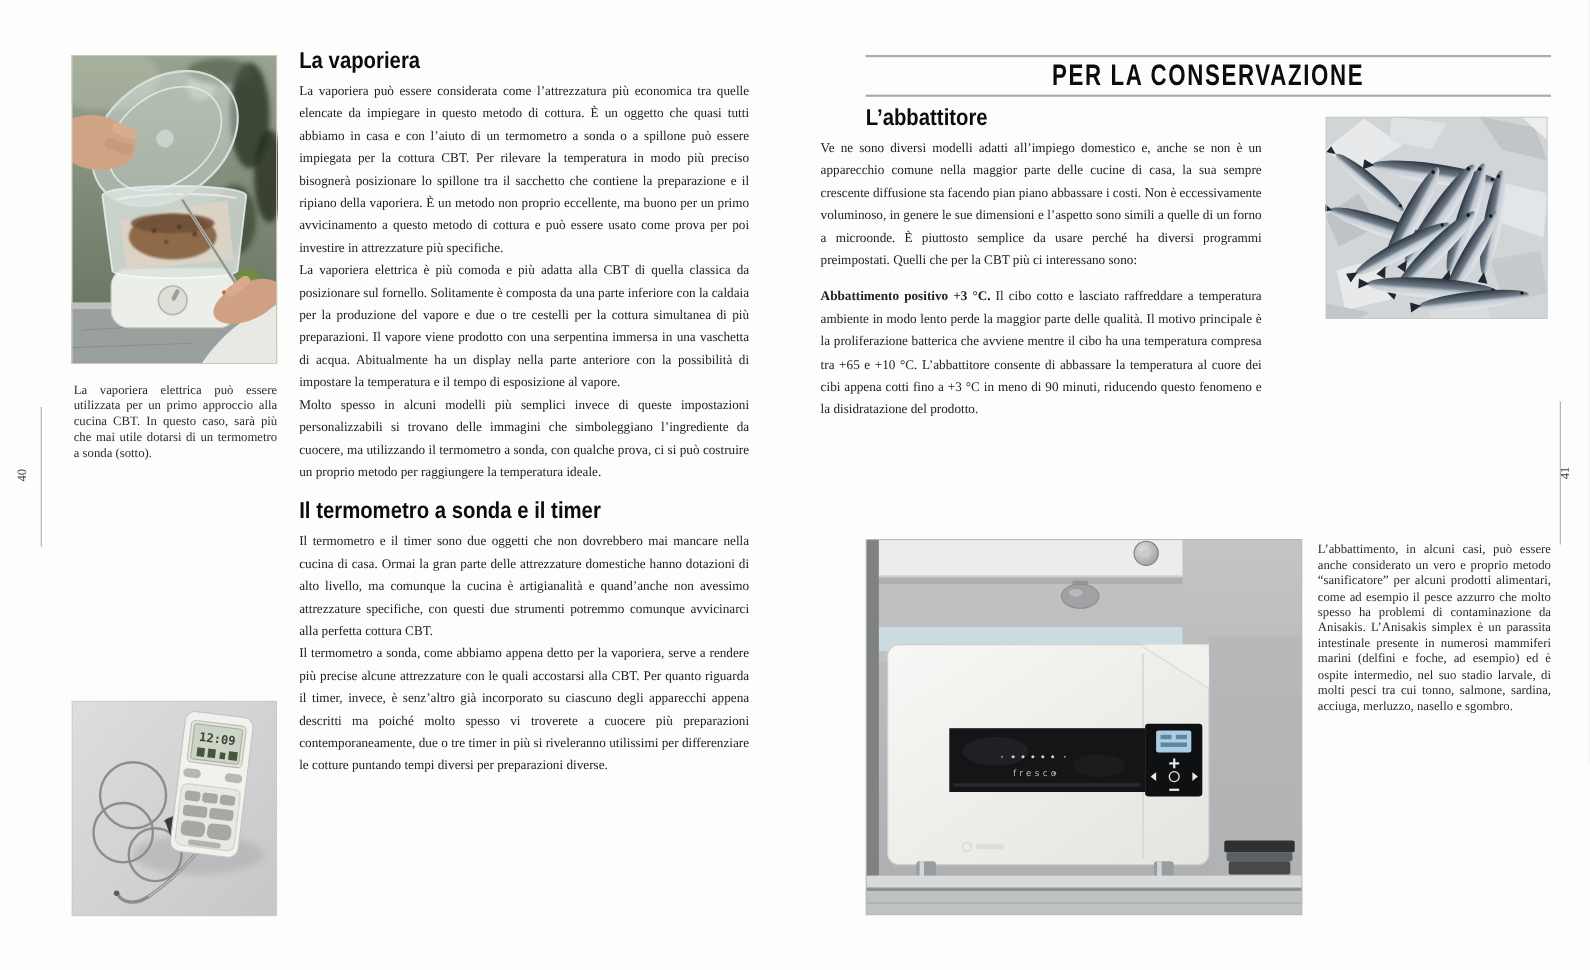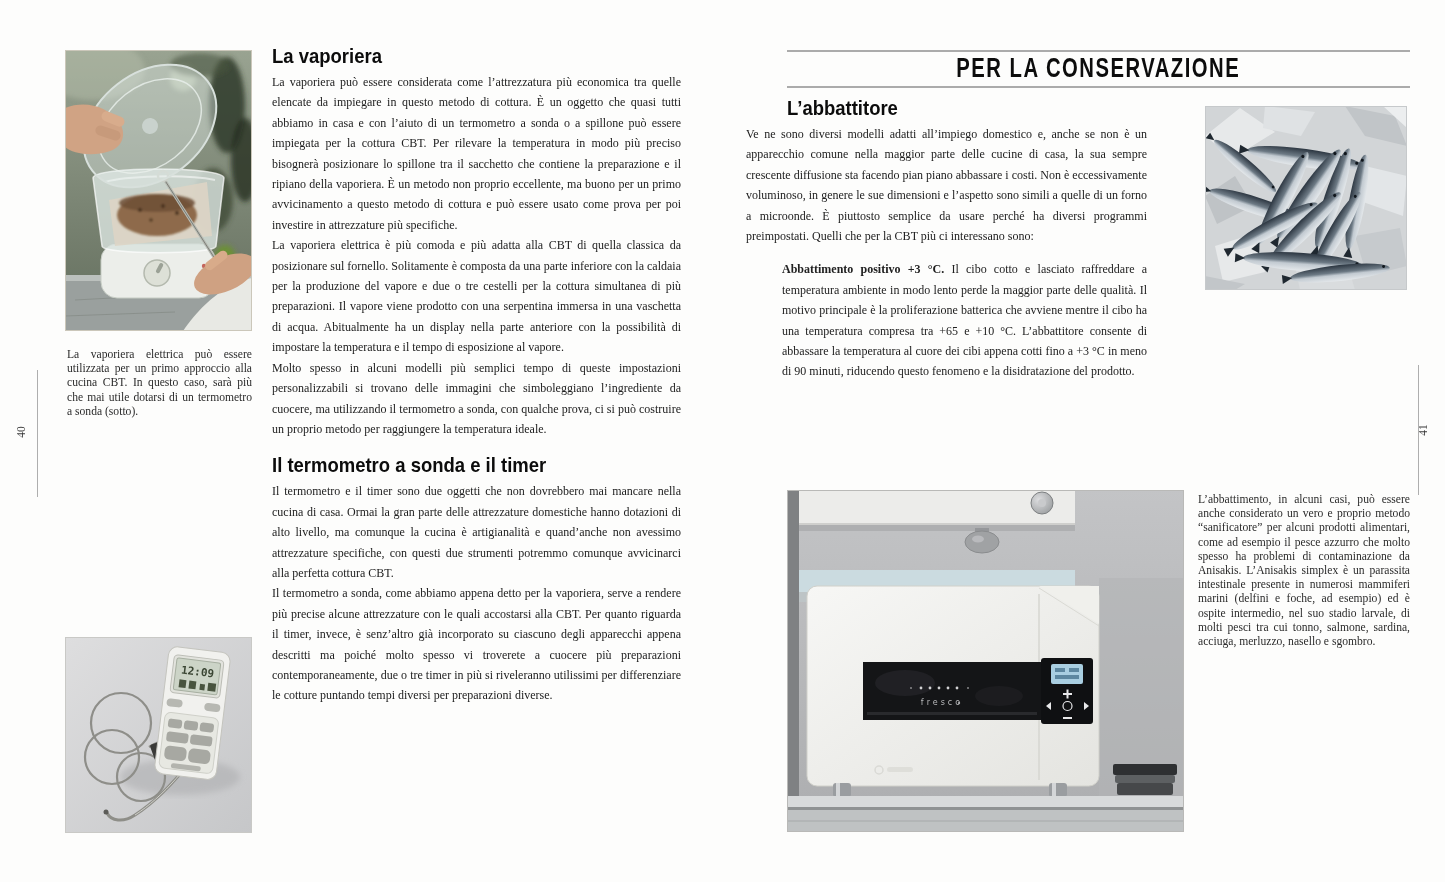--- a/index.html
+++ b/index.html
@@ -16,21 +16,21 @@
     white-space:nowrap;margin:0;
   }
   .spread-title-band{left:787px;top:51px;width:623px;height:34px;display:flex;align-items:center;justify-content:center;}
   .spread-title{
     font-family:"Liberation Sans",sans-serif;font-weight:700;color:#0c0c0c;
     font-size:27px;letter-spacing:2px;white-space:nowrap;transform:scaleX(.75);
   }
   .hrule{height:2px;background:#ababab;}
   
   .bodycol p{margin:0;font-size:12px;line-height:20.4px;text-align:justify;color:#212121;}
-  .bodycol p.gap{margin-top:13px;margin-left:36px;}
+  .bodycol p.gap{margin-top:13px;}
   .bodycol h3{margin:0 0 5px 0;}
   .bodycol h3.second{margin-top:15px;}
   .lead-bold{font-weight:700;}
   
   .caption{
     font-size:11.6px;line-height:14.2px;text-align:justify;
     color:#2b2b2b;margin:0;
   }
   
   .vrule{width:1px;background:#aeaeae;}
@@ -124,21 +124,21 @@
 
     <p class="abs caption" style="left:67px;top:348px;width:185px;">La vaporiera elettrica può essere utilizzata per un primo approccio alla cucina CBT. In questo caso, sarà più che mai utile dotarsi di un termometro a sonda (sotto).</p>
 
     <div class="abs vrule" style="left:37px;top:370px;height:127px;"></div>
     <div class="abs pagenum" style="left:-1px;top:426px;">40</div>
 
     <div class="abs bodycol" style="left:272px;top:45px;width:409px;">
       <h3 class="sec-head">La vaporiera</h3>
       <p>La vaporiera può essere considerata come l’attrezzatura più economica tra quelle elencate da impiegare in questo metodo di cottura. È un oggetto che quasi tutti abbiamo in casa e con l’aiuto di un termometro a sonda o a spillone può essere impiegata per la cottura CBT. Per rilevare la temperatura in modo più preciso bisognerà posizionare lo spillone tra il sacchetto che contiene la preparazione e il ripiano della vaporiera. È un metodo non proprio eccellente, ma buono per un primo avvicinamento a questo metodo di cottura e può essere usato come prova per poi investire in attrezzature più specifiche.</p>
       <p>La vaporiera elettrica è più comoda e più adatta alla CBT di quella classica da posizionare sul fornello. Solitamente è composta da una parte inferiore con la caldaia per la produzione del vapore e due o tre cestelli per la cottura simultanea di più preparazioni. Il vapore viene prodotto con una serpentina immersa in una vaschetta di acqua. Abitualmente ha un display nella parte anteriore con la possibilità di impostare la temperatura e il tempo di esposizione al vapore.</p>
-      <p>Molto spesso in alcuni modelli più semplici tempo di queste impostazioni personalizzabili si trovano delle immagini che simboleggiano l’ingrediente da cuocere, ma utilizzando il termometro a sonda, con qualche prova, ci si può costruire un proprio metodo per raggiungere la temperatura ideale.</p>
+      <p>Molto spesso in alcuni modelli più semplici invece di queste impostazioni personalizzabili si trovano delle immagini che simboleggiano l’ingrediente da cuocere, ma utilizzando il termometro a sonda, con qualche prova, ci si può costruire un proprio metodo per raggiungere la temperatura ideale.</p>
       <h3 class="sec-head second">Il termometro a sonda e il timer</h3>
       <p>Il termometro e il timer sono due oggetti che non dovrebbero mai mancare nella cucina di casa. Ormai la gran parte delle attrezzature domestiche hanno dotazioni di alto livello, ma comunque la cucina è artigianalità e quand’anche non avessimo attrezzature specifiche, con questi due strumenti potremmo comunque avvicinarci alla perfetta cottura CBT.</p>
       <p>Il termometro a sonda, come abbiamo appena detto per la vaporiera, serve a rendere più precise alcune attrezzature con le quali accostarsi alla CBT. Per quanto riguarda il timer, invece, è senz’altro già incorporato su ciascuno degli apparecchi appena descritti ma poiché molto spesso vi troverete a cuocere più preparazioni contemporaneamente, due o tre timer in più si riveleranno utilissimi per differenziare le cotture puntando tempi diversi per preparazioni diverse.</p>
     </div>
 
     <svg class="abs" style="left:65px;top:637px;" width="187" height="196" viewBox="0 0 187 196">
       <defs>
         <linearGradient id="bg2" x1="0" y1="0" x2="1" y2="1">
           <stop offset="0" stop-color="#dededf"></stop>
             <stop offset="1" stop-color="#c6c7c9"></stop>

